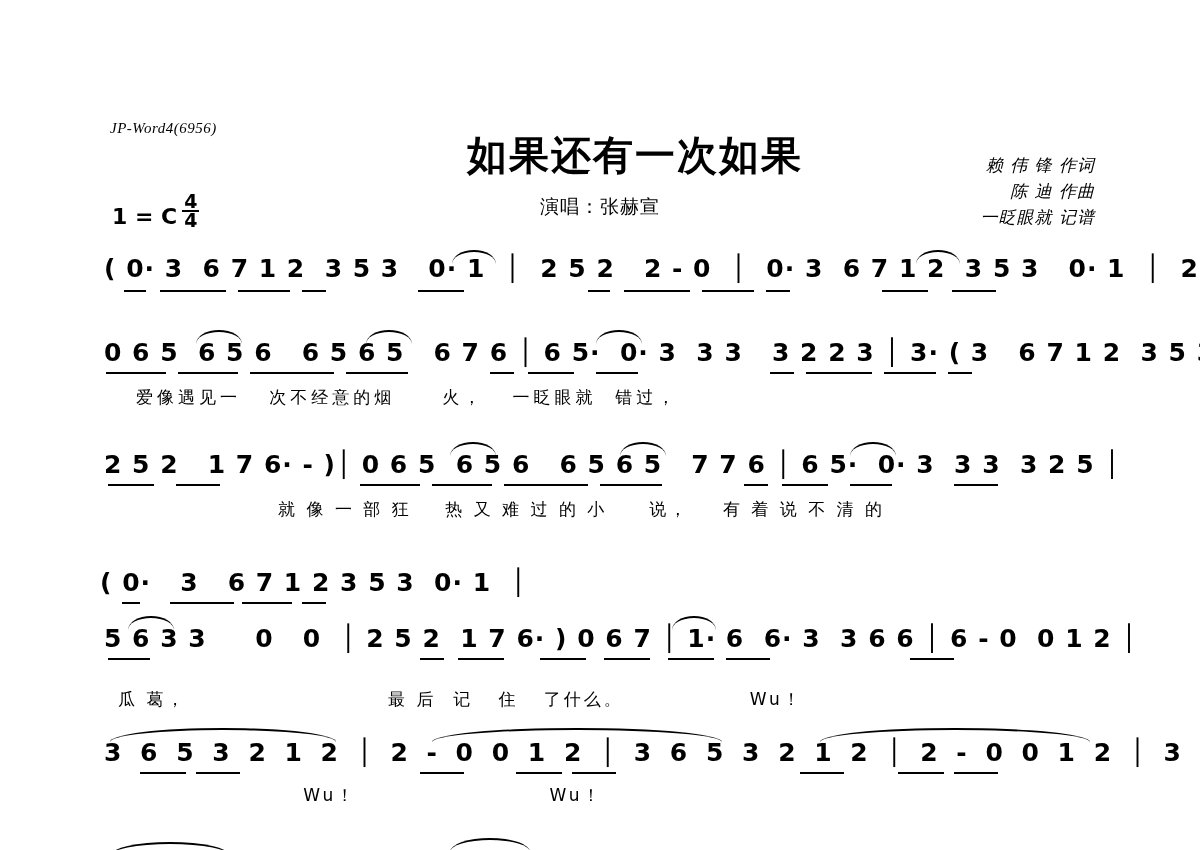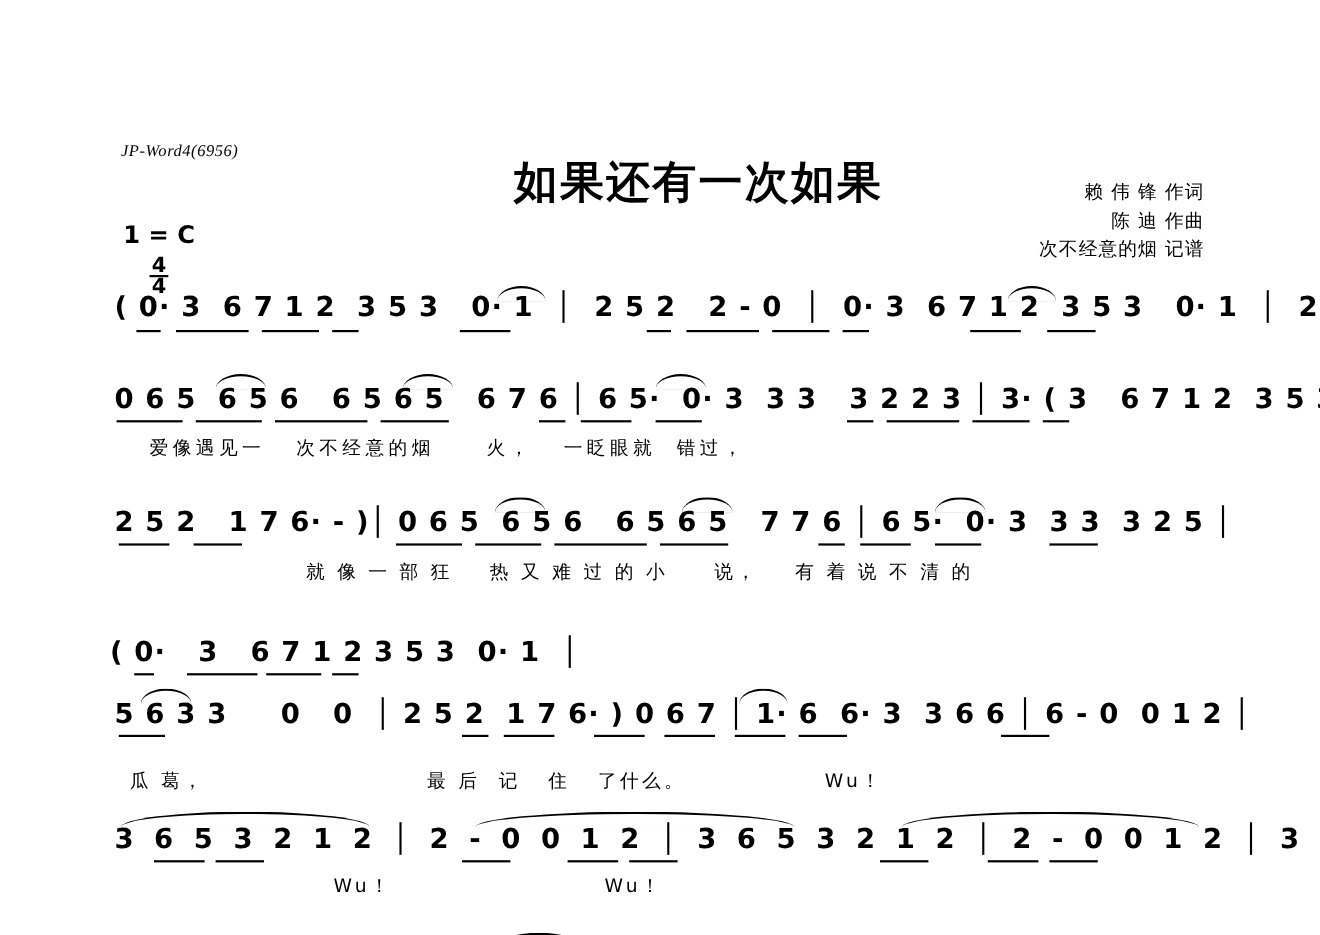--- a/index.html
+++ b/index.html
@@ -11,21 +11,21 @@
     width: 1200px;
     height: 850px;
     position: relative;
     font-family: "Liberation Serif", serif;
     color: #000000;
     overflow: hidden;
   }
 
   .sheet {
     position: absolute;
-    left: 0; top: 16px;
+    left: 0; top: 6px;
     width: 1200px;
     height: 682px;
   }
 
   
   .corner-code {
     position: absolute;
     left: 110px;
     top: 114px;
     font-family: "Liberation Serif", serif;
@@ -60,34 +60,34 @@
 
   .credits {
     position: absolute;
     right: 105px;
     top: 146px;
     font-family: "DejaVu Sans", sans-serif;
     font-size: 17px;
     line-height: 26px;
     text-align: right;
     white-space: nowrap;
+    font-style: italic;
   }
   .credits div { letter-spacing: 1px; }
 
   .keysig {
     position: absolute;
     left: 112px;
     top: 186px;
     font-family: "DejaVu Sans", sans-serif;
     font-weight: bold;
     font-size: 22px;
     display: flex;
-    align-items: center;
+    align-items: flex-end;
     gap: 5px;
-    flex-direction: column;
   }
   .keysig .frac {
     display: inline-flex;
     flex-direction: column;
     align-items: center;
     line-height: 0.92;
     font-size: 19px;
     position: relative;
     top: 1px;
   }
@@ -135,25 +135,26 @@
     border-left: 0; border-right: 0; border-bottom: 0;
   }
 </style>
 </head>
 <body>
 
 <div class="sheet">
 
   <div class="corner-code">JP-Word4(6956)</div>
   <div class="song-title">如果还有一次如果</div>
+  <div class="singer">演唱：张赫宣</div>
 
   <div class="credits">
     <div>赖 伟 锋 作词</div>
     <div>陈      迪 作曲</div>
-    <div>次不经意的烟 记谱</div>
+    <div>一眨眼就 记谱</div>
   </div>
 
   <div class="keysig">
     <span>1 = C</span>
     <span class="frac">
       <span class="num">4</span>
       <span class="den">4</span>
     </span>
   </div>
 

